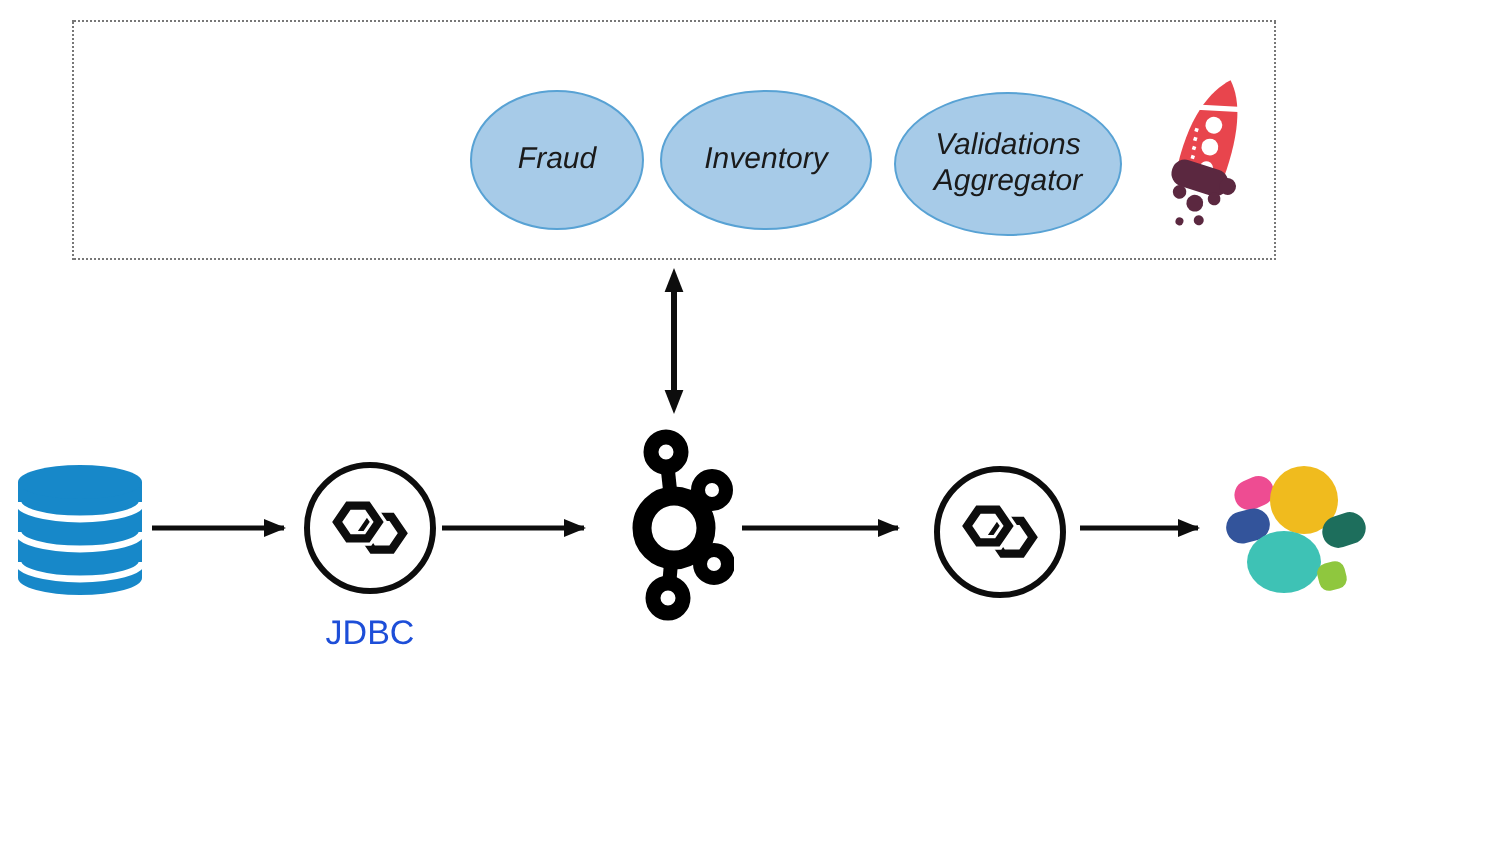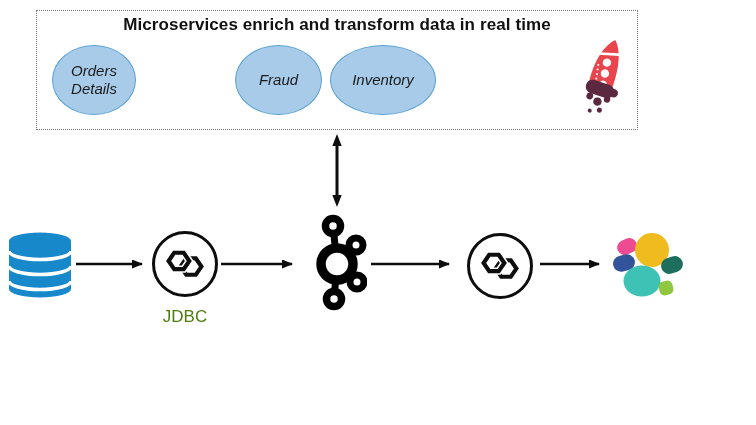--- a/index.html
+++ b/index.html
@@ -33,21 +33,21 @@
   .svc-5{left:447px;top:46px;width:114px;height:72px;}
   
   .conn-circle{
     width:66px;height:66px;border-radius:50%;
     border:3px solid #0d0d0d;background:#fff;box-sizing:border-box;
     display:flex;align-items:center;justify-content:center;
   }
   .conn-jdbc{left:152px;top:231px;}
   .conn-es{left:467px;top:233px;}
   .node-label{
-    text-align:center;font-size:17px;line-height:21px;color:#4d7c0f;
+    text-align:center;font-size:17px;line-height:21px;color:#1d4ed8;
   }
   .lbl-jdbc{left:102px;top:306px;width:166px;}
   .lbl-es{left:417px;top:306px;width:166px;}
   svg{display:block;}
 </style>
 </head>
 <body>
 
 <div class="canvas">
 
@@ -62,31 +62,30 @@
     <line x1="371" y1="264" x2="449" y2="264" style="stroke:var(--arrow-black,#0d0d0d)" stroke-width="2.4" marker-end="url(#ah)"></line>
     <line x1="540" y1="264" x2="599" y2="264" style="stroke:var(--arrow-black,#0d0d0d)" stroke-width="2.4" marker-end="url(#ah)"></line>
     <g>
       <line x1="337" y1="145" x2="337" y2="197" style="stroke:var(--arrow-black,#0d0d0d)" stroke-width="3"></line>
       <polygon points="337,134 332.3,146 341.7,146" style="fill:var(--arrow-black,#0d0d0d)"></polygon>
       <polygon points="337,207 332.3,195 341.7,195" style="fill:var(--arrow-black,#0d0d0d)"></polygon>
     </g>
   </svg>
 
   <div class="abs ms-box"></div>
-  <div class="abs ms-title">Microservices enrich and transform data in real time</div>
 
-  <div class="abs service svc-1">
-    <span>Orders
-Details</span>
-  </div>
   <div class="abs service svc-3">
     <span>Fraud</span>
   </div>
   <div class="abs service svc-4">
     <span>Inventory</span>
+  </div>
+  <div class="abs service svc-5">
+    <span>Validations
+Aggregator</span>
   </div>
 
   <svg class="abs" style="left:564px;top:36px" width="84" height="92" viewBox="0 0 84 92">
     <g transform="rotate(18 38 45)">
       <path d="M38 2 C 46 10, 51.5 26, 49.5 56 L 26.5 56 C 23 26, 30 10, 38 2 Z" style="fill:var(--rocket-red,#e8454d)"></path>
       <line x1="26" y1="20" x2="50.5" y2="13.5" stroke="#fff" stroke-width="2.6"></line>
       <circle cx="37" cy="26" r="4.2" fill="#fff"></circle>
       <circle cx="38.5" cy="37" r="4.2" fill="#fff"></circle>
       <circle cx="40" cy="47.5" r="3.4" fill="#fff"></circle>
       <g fill="#fff">

